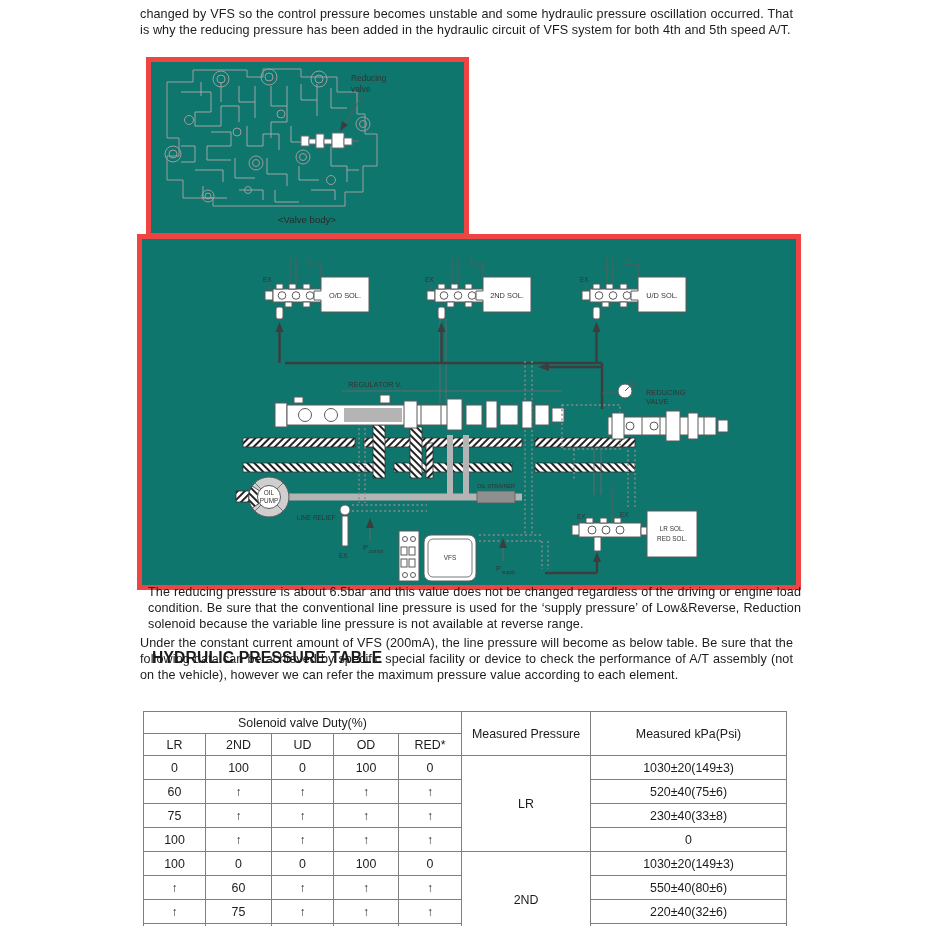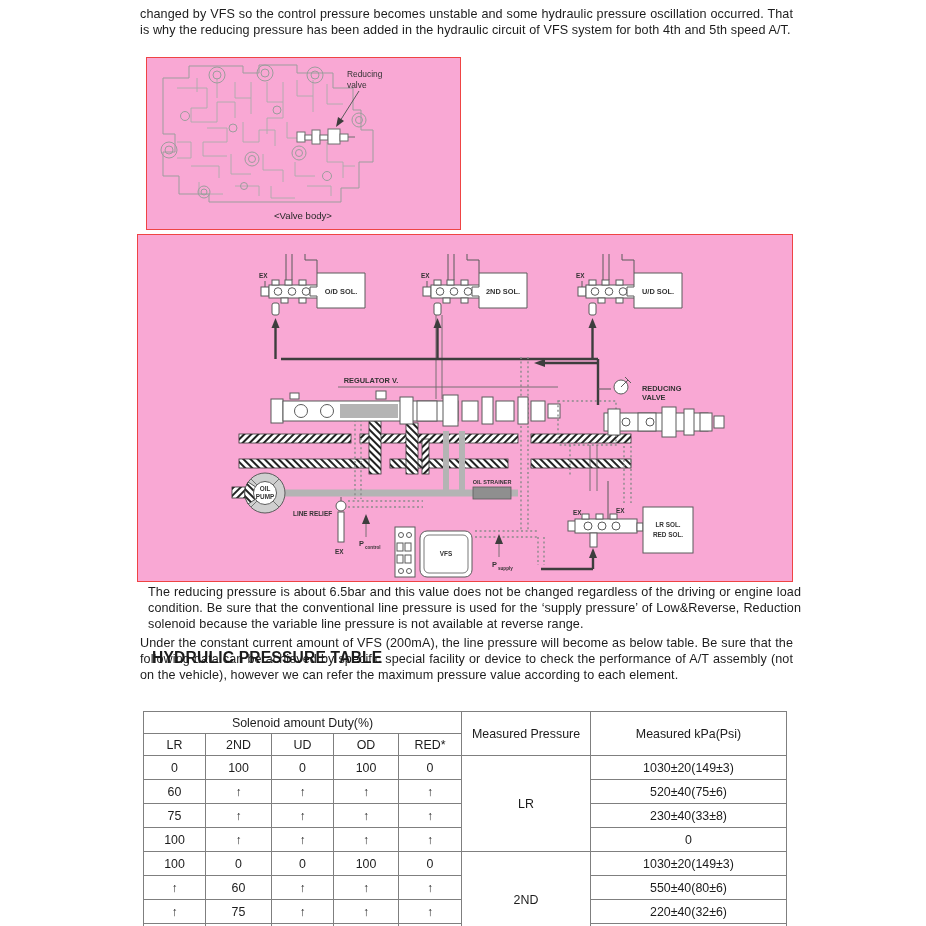--- a/index.html
+++ b/index.html
@@ -1,20 +1,20 @@
 <!DOCTYPE html>
 <html><head>
 <meta charset="utf-8">
 <style>
   html,body { margin:0; padding:0; background:#fff; }
   .page { position:relative; width:926px; height:926px; background:#ffffff; overflow:hidden;
           font-family:"Liberation Sans", sans-serif; color:#1c1c1c; }
   .para { position:absolute; font-size:12.6px; line-height:16px; text-align:justify; letter-spacing:0.1px; margin:0; }
   .head { position:absolute; font-size:15.6px; font-weight:bold; margin:12px; letter-spacing:0.2px; }
-  .figbox { position:absolute; border:1px solid #ef4444; background:#f9a8d4; }
+  .figbox { position:absolute; border:5px solid #ef4444; background:#0f766e; }
   .figbox svg { display:block; }
 
   
   .ptable { position:absolute; left:143px; top:711px; }
   table.pt { border-collapse:collapse; table-layout:fixed; width:643px; }
   table.pt th, table.pt td { border:1px solid #7f7f7f; font-weight:normal; font-size:12.4px;
        text-align:center; vertical-align:middle; padding:0; height:23px; color:#1c1c1c; }
   table.pt thead th { height:21px; }
   table.pt .arrowcell { font-size:12px; }
 
@@ -91,21 +91,21 @@
 
       <text class="t8" x="200" y="19">Reducing</text>
       <text class="t8" x="200" y="30">valve</text>
       <path class="ln" d="M212,33 L193,63"></path>
       <polygon class="ah" points="189,69 197,63 191,59"></polygon>
 
       <text class="t9 mid" x="156" y="161">&lt;Valve body&gt;</text>
     </svg>
   </div>
 
-  <div class="figbox" style="left:137px; top:234px; width:654px; height:346px;font-weight:bold;">
+  <div class="figbox" style="left:137px; top:234px; width:654px; height:346px;">
     <svg width="654" height="346" viewBox="0 0 654 346">
       <defs>
         <pattern id="h1" width="5" height="5" patternUnits="userSpaceOnUse" patternTransform="rotate(45)">
           <rect width="5" height="5" fill="#fff"></rect>
             <line x1="1" y1="0" x2="1" y2="5" stroke="#222" stroke-width="2"></line>
         </pattern>
         <pattern id="h2" width="5" height="5" patternUnits="userSpaceOnUse" patternTransform="rotate(-45)">
           <rect width="5" height="5" fill="#fff"></rect>
             <line x1="1" y1="0" x2="1" y2="5" stroke="#222" stroke-width="2"></line>
         </pattern>
@@ -339,21 +339,21 @@
         <col style="width:62px">
           <col style="width:66px">
           <col style="width:62px">
         <col style="width:65px">
           <col style="width:63px">
           <col style="width:129px">
           <col style="width:196px">
       </colgroup>
       <thead>
         <tr>
-          <th colspan="5">Solenoid amount Duty(%)</th>
+          <th colspan="5">Solenoid valve Duty(%)</th>
           <th rowspan="2">Measured Pressure</th>
           <th rowspan="2">Measured kPa(Psi)</th>
         </tr>
         <tr>
           <th>LR</th>
           <th>2ND</th>
           <th>UD</th>
           <th>OD</th>
           <th>RED*</th>
         </tr>

